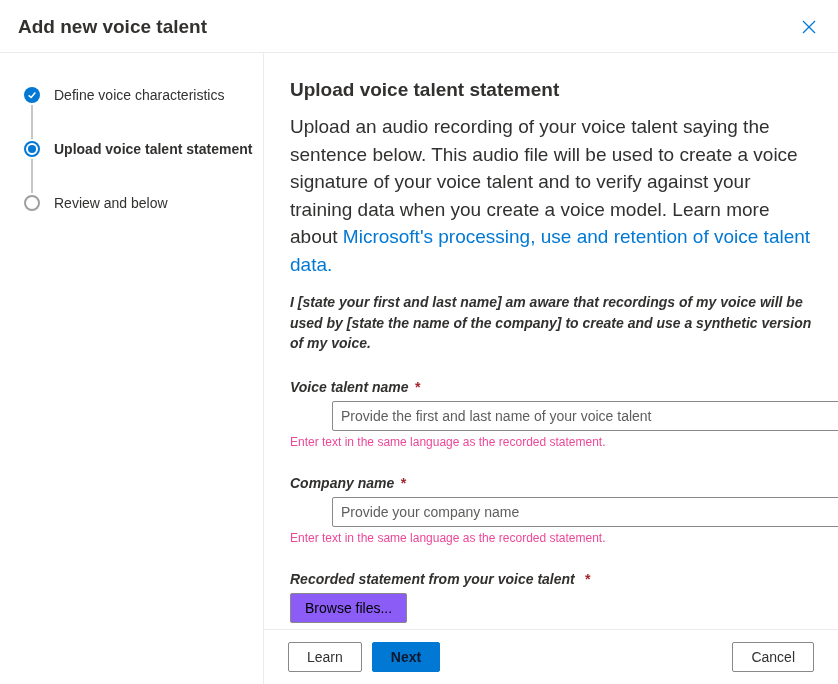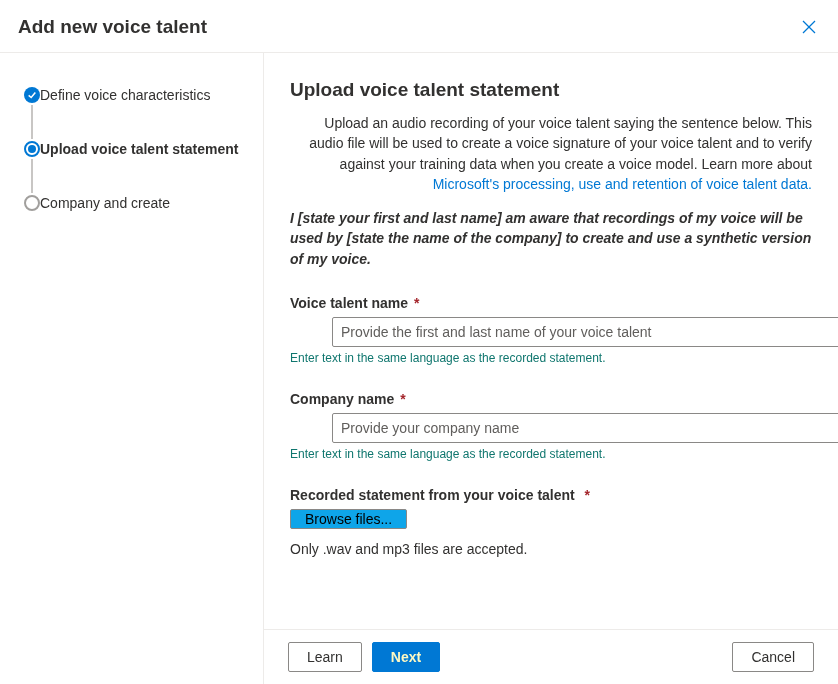--- a/index.html
+++ b/index.html
@@ -41,56 +41,56 @@
   }
   .step.completed .step-circle svg { width:10px; height:10px; color:#fff; }
   .step.current .step-circle {
     border:2px solid #0078d4;
     display:flex; align-items:center; justify-content:center;
   }
   .step.current .step-circle::after {
     content:""; width:8px; height:8px; border-radius:50%; background:#0078d4;
   }
   .step.upcoming .step-circle { border:2px solid #a19f9d; }
-  .step-label { font-size:14px; line-height:16px; padding-top:0; color:#323130; white-space: nowrap; }
+  .step-label { margin-left:14px; font-size:14px; line-height:16px; padding-top:0; color:#323130; white-space: nowrap; }
   .step.current .step-label { font-weight:600; }
   .connector { width:2px; height:34px; background:#c8c6c4; margin:2px 0; }
   .main { flex:1 1 auto; display:flex; flex-direction:column; overflow:hidden; }
   .main-content { flex:1 1 auto; overflow:auto; padding:26px 26px 20px 26px; }
   .main-content h2 { margin:0 0 12px 0; font-size:19px; font-weight:600; }
-  .desc { margin:0 0 14px 0; line-height:1.45; font-size:14px; color:#323130;text-align:right; }
+  .desc { margin:0 0 14px 0; line-height:1.45; font-size:19px; color:#323130; }
   .desc a { color:#0078d4; text-decoration:none; cursor:pointer; }
   .statement { font-style:italic; font-weight:600; margin:0 0 26px 0; line-height:1.45; }
   .field { margin-bottom:26px; }
-  .field-label { display:block; font-weight:600; margin-bottom:6px; }
+  .field-label { display:block; font-weight:600; margin-bottom:6px;font-style:italic; }
   .req { color:#a4262c; margin-left:2px; }
   .text-input {
     width:100%; height:30px;
     border:1px solid #8a8886; border-radius:2px;
     padding:0 8px; font:inherit; color:#323130;margin-left:42px;
   }
   .text-input::placeholder { color:#605e5c; }
-  .helper { color:#0f766e; font-size:12px; margin-top:4px; }
+  .helper { color:#ec4899; font-size:12px; margin-top:4px; }
   .browse-btn {
-    border:1px solid #8a8886; background:#0ea5e9; border-radius:2px;
-    height:20px; padding:0 14px; font:inherit; cursor:pointer;
+    border:1px solid #8a8886; background:#8b5cf6; border-radius:2px;
+    height:30px; padding:0 14px; font:inherit; cursor:pointer;
   }
   .file-info { margin-top:12px; font-size:14px; }
   .footer {
     border-top:1px solid #edebe9;
     padding:12px 24px;
     display:flex; justify-content:space-between; align-items:center;
   }
   .footer .left-btns { display:flex; gap:10px; }
   .btn {
     height:30px; padding:0 18px; border-radius:2px;
     font:inherit; cursor:pointer;
     border:1px solid #8a8886; background:#fff; color:#323130;
   }
-  .btn-primary { background:#0078d4; border-color:#0078d4; color:#fef9c3; font-weight:600; }
+  .btn-primary { background:#0078d4; border-color:#0078d4; color:#0f172a; font-weight:600; }
 </style>
 </head>
 <body>
 
 <div class="dialog">
 
   <div class="header">
     <h1>Add new voice talent</h1>
     <button class="close-btn" aria-label="Close">
       <svg viewBox="0 0 14 14">
@@ -119,21 +119,21 @@
           <div class="step-ind">
             <span class="step-circle"></span>
             <div class="connector"></div>
           </div>
           <span class="step-label">Upload voice talent statement</span>
         </li>
         <li class="step upcoming">
           <div class="step-ind">
             <span class="step-circle"></span>
           </div>
-          <span class="step-label">Company and create</span>
+          <span class="step-label">Review and below</span>
         </li>
       </ol>
     </nav>
 
     <div class="main">
       <div class="main-content">
         <h2>Upload voice talent statement</h2>
         <p class="desc">
           <span>Upload an audio recording of your voice talent saying the sentence below. This audio file will be used to create a voice signature of your voice talent and to verify against your training data when you create a voice model. Learn more about </span><a>Microsoft's processing, use and retention of voice talent data.</a>
         </p>

